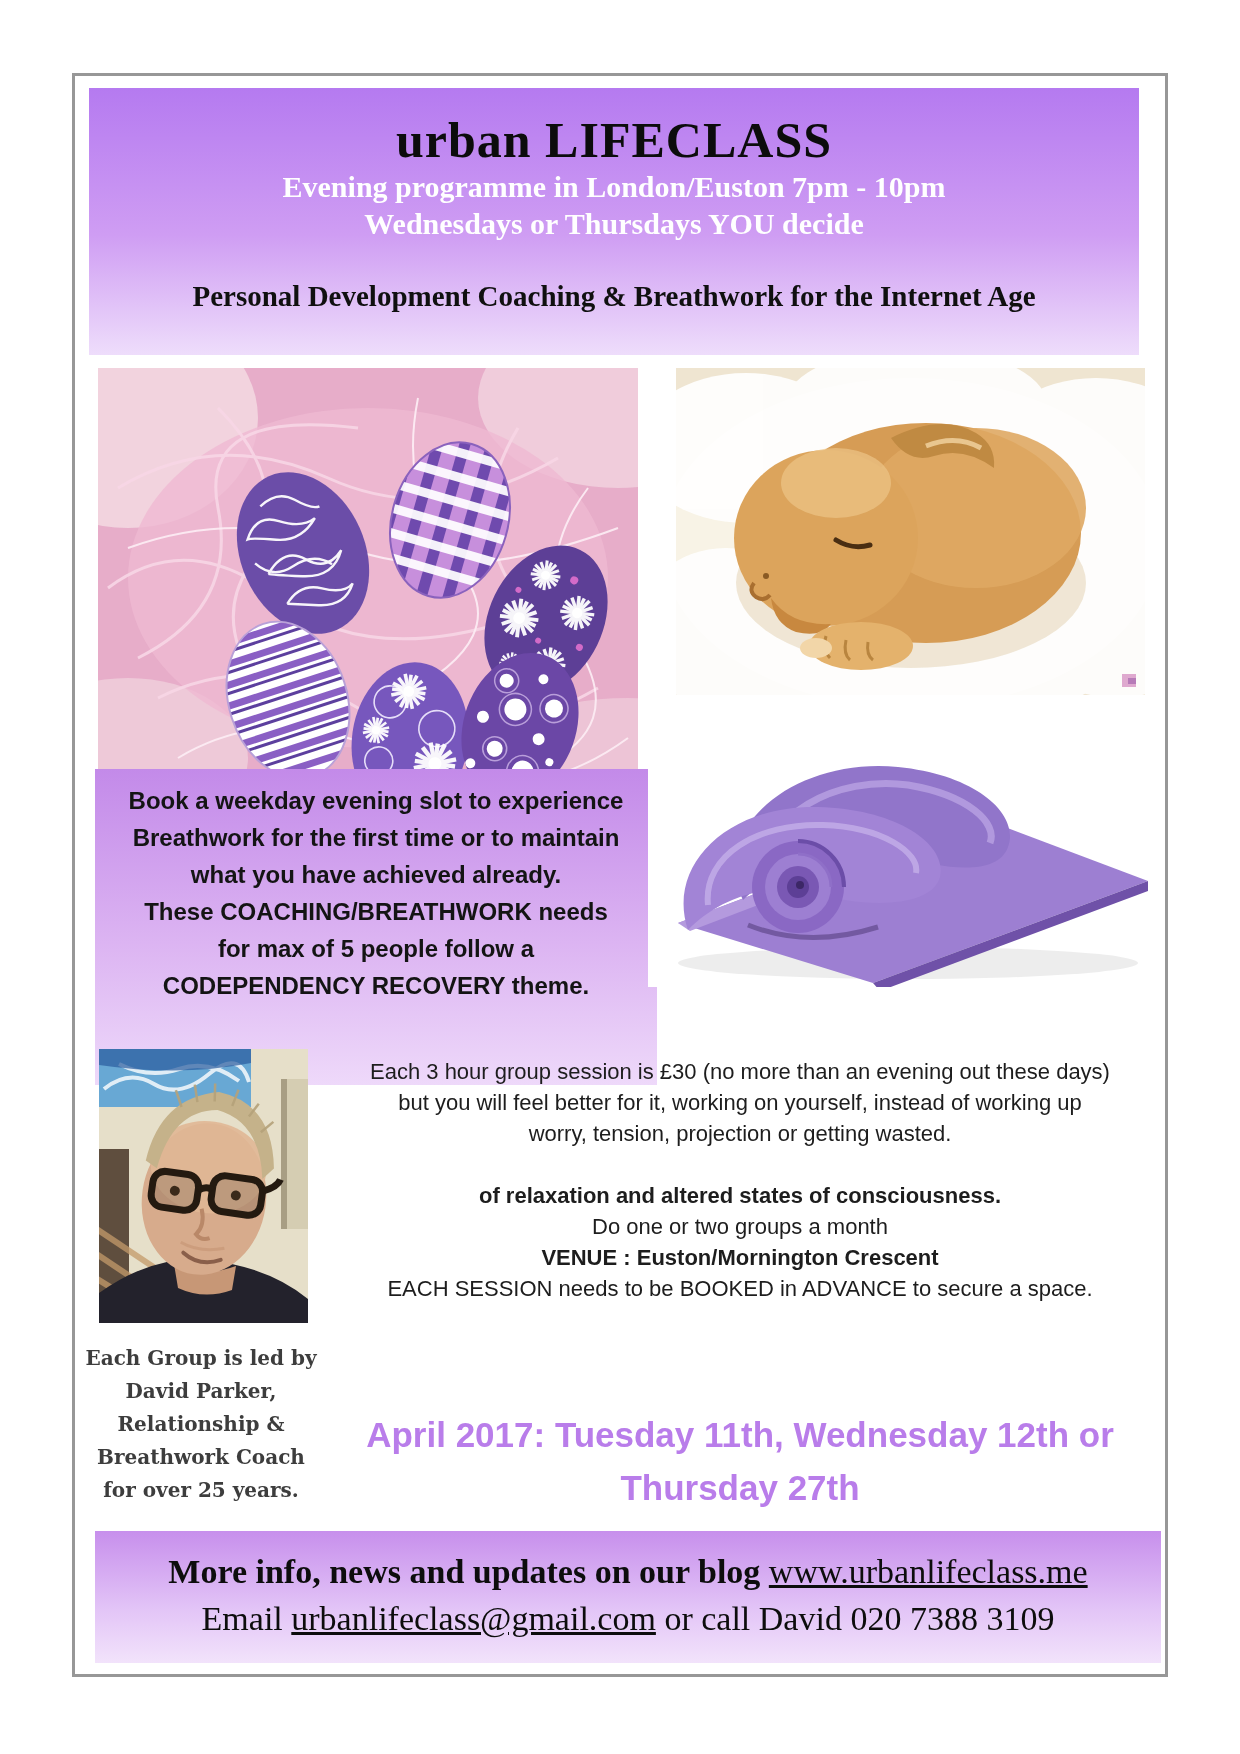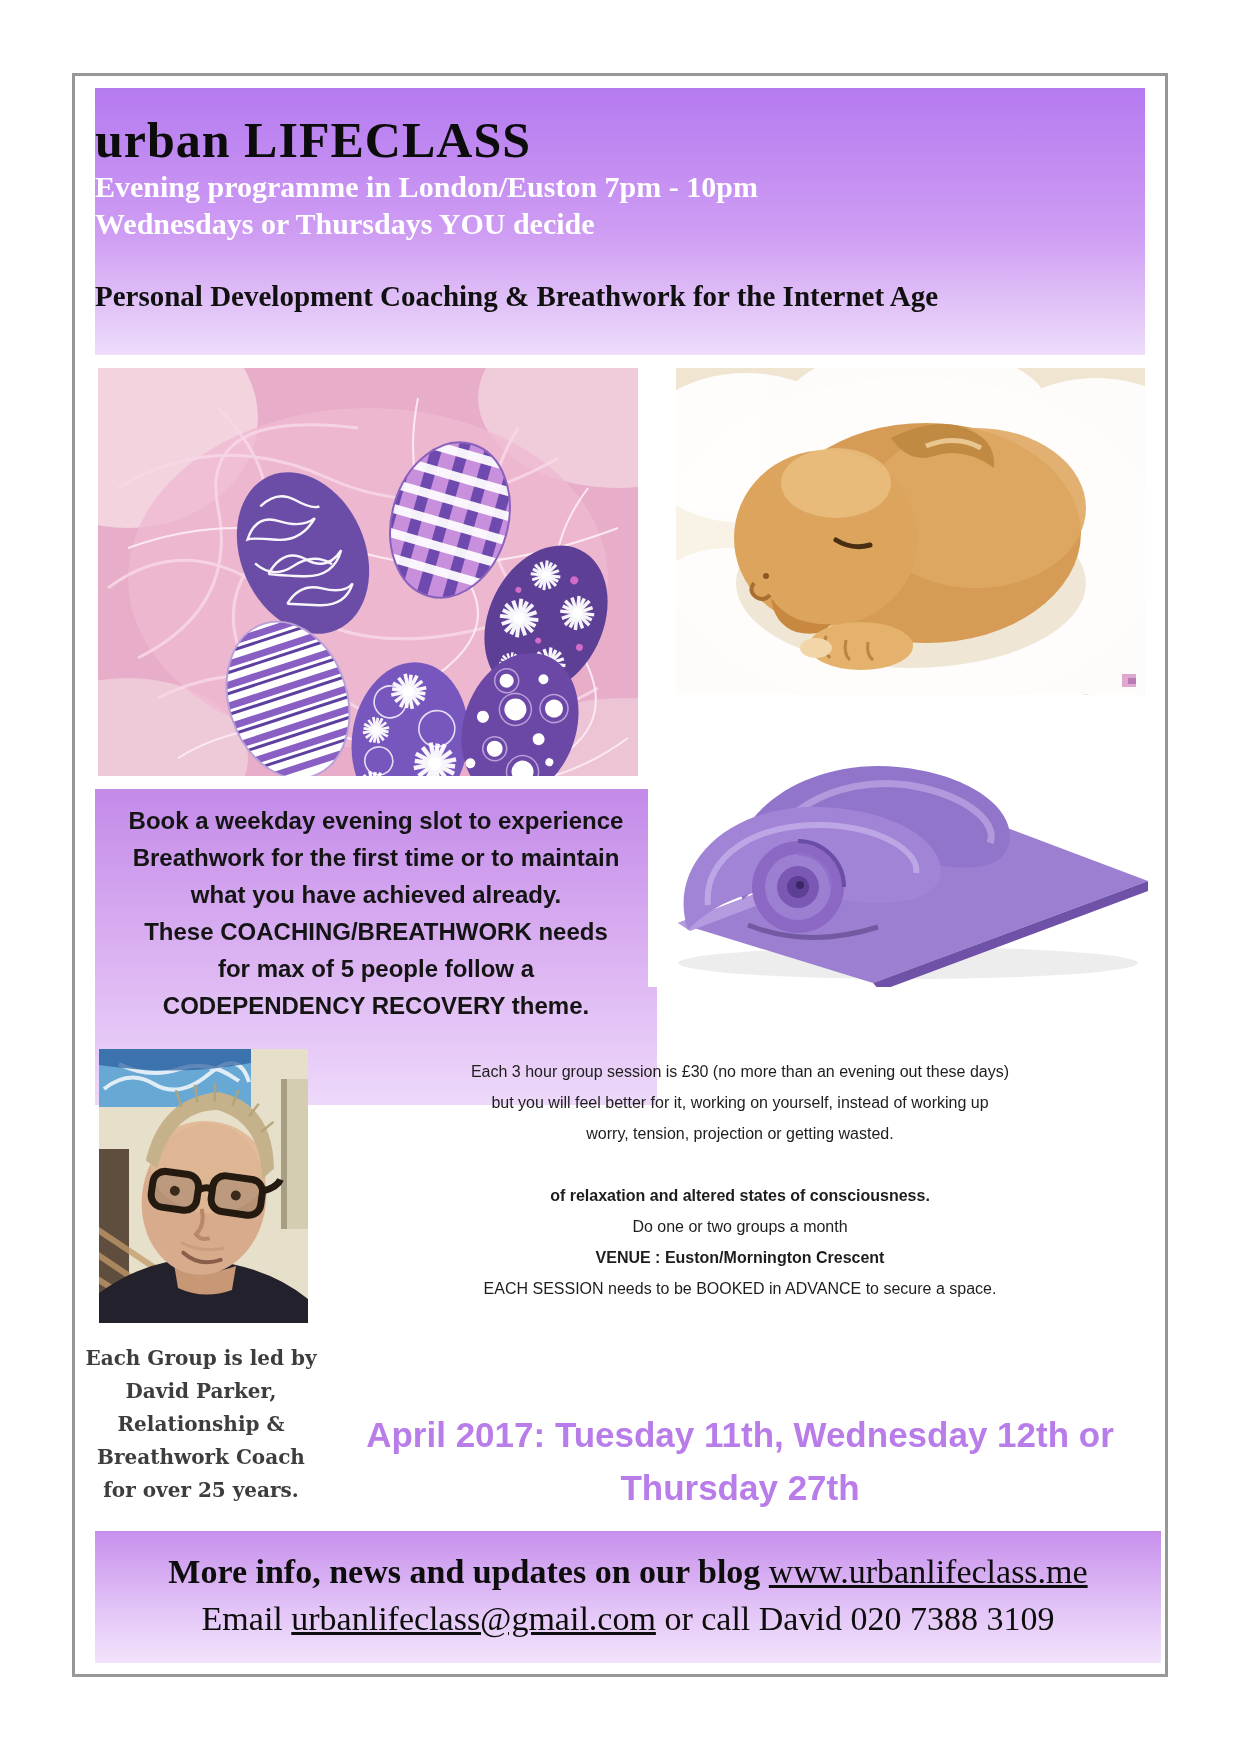--- a/index.html
+++ b/index.html
@@ -2,37 +2,37 @@
 <html><head>
 <meta charset="utf-8">
 <style>
   html,body{margin:0;padding:0;background:#ffffff;}
   .canvas{position:relative;width:1240px;height:1754px;background:#fff;
           font-family:"Liberation Sans",sans-serif;overflow:hidden;}
   .abs{position:absolute;}
   .page-frame{position:absolute;left:72px;top:73px;width:1096px;height:1604px;
               box-sizing:border-box;border:3px solid #979797;background:#fff;}
   
-  .header-box{position:absolute;left:95px;top:88px;width:1050px;height:267px;
+  .header-box{position:absolute;left:89px;top:88px;width:1050px;height:267px;
               background:linear-gradient(180deg,#b57af0 0%,#cf9df3 55%,#eeddfb 100%);
-              }
+              text-align:center;}
   .header-title{font-family:"Liberation Serif",serif;font-weight:bold;font-size:50px;
                 color:#0c0c0c;padding-top:24px;line-height:56px;letter-spacing:1px;}
   .header-sub{font-family:"Liberation Serif",serif;font-weight:bold;font-size:30px;line-height:37px;}
   .t-white{color:#ffffff;}
   .t-dark{color:#101010;}
   .header-sub3{font-size:29px;margin-top:36px;}
   
-  .promo-box{position:absolute;left:95px;top:789px;width:562px;height:316px;
+  .promo-box{position:absolute;left:95px;top:769px;width:562px;height:316px;
              background:linear-gradient(180deg,#c38ae9 0%,#dcb4f2 55%,#eed9fa 100%);
              text-align:center;box-sizing:border-box;padding-top:13px;}
   .promo-line{font-size:24px;font-weight:600;line-height:37px;color:#141414;}
   
   .main-col{position:absolute;left:318px;top:1056px;width:844px;text-align:center;color:#1d1d1d;}
-  .body-line{font-size:16px;line-height:31px;}
+  .body-line{font-size:22px;line-height:31px;}
   .bold{font-weight:700;}
   .group-gap{height:31px;}
   
   .dates{position:absolute;left:318px;top:1408px;width:844px;text-align:center;
          font-size:35px;line-height:53px;font-weight:700;color:#b97dea;}
   
   .caption{position:absolute;left:70px;top:1342px;width:262px;text-align:center;
            font-family:"DejaVu Serif","Liberation Serif",serif;font-weight:bold;
            font-size:20px;line-height:33px;color:#3d3d3d;}
   

